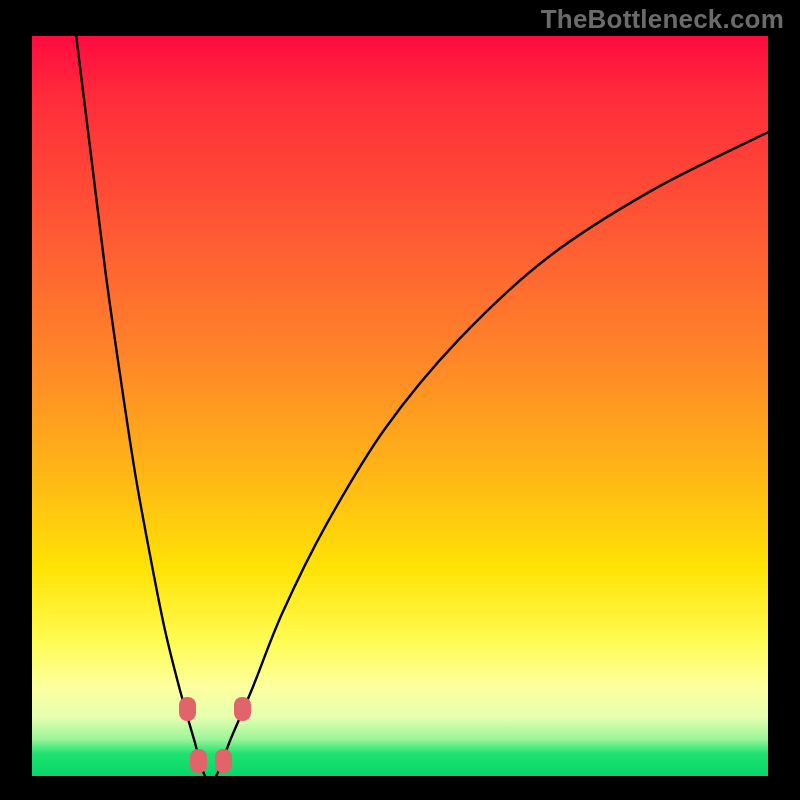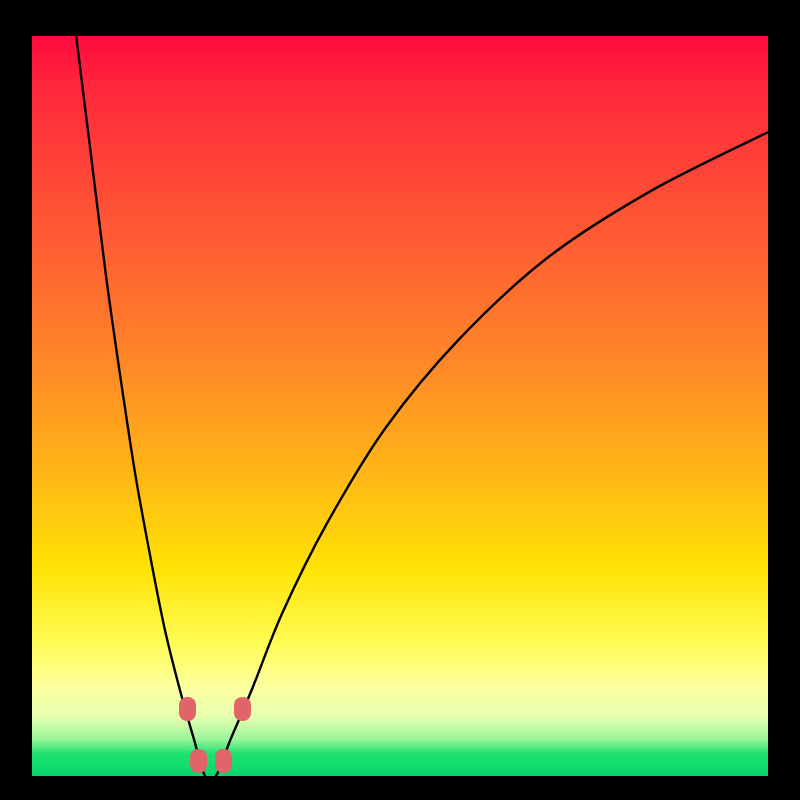--- a/index.html
+++ b/index.html
@@ -71,20 +71,21 @@
     height: 24px;
     background: #e0646a;
     border-radius: 8px;
   }
 </style>
 </head>
 <body>
 
 <div class="frame">
 
+  <div class="watermark">TheBottleneck.com</div>
 
   <div class="plot">
     <div class="gradient"></div>
 
     <svg class="curve" viewBox="0 0 736 740" preserveAspectRatio="none">
       <path id="curve-path" fill="none" stroke="#000" stroke-width="2.4" stroke-linecap="round" d="M 44.2 0.0 C 46.6 19.7, 54.0 78.9, 58.9 118.4 C 63.8 157.9, 68.7 199.8, 73.6 236.8 C 78.5 273.8, 83.4 307.1, 88.3 340.4 C 93.2 373.7, 98.1 407.0, 103.0 436.6 C 107.9 466.2, 112.9 492.1, 117.8 518.0 C 122.7 543.9, 127.6 569.8, 132.5 592.0 C 137.4 614.2, 142.3 632.7, 147.2 651.2 C 152.1 669.7, 157.6 688.2, 161.9 703.0 C 166.2 717.8, 169.3 733.8, 173.0 740.0 C 176.6 746.2, 179.7 746.2, 184.0 740.0 C 188.3 733.8, 192.6 717.8, 198.7 703.0 C 204.9 688.2, 212.2 672.2, 220.8 651.2 C 229.4 630.2, 238.0 604.3, 250.2 577.2 C 262.5 550.1, 277.2 519.2, 294.4 488.4 C 311.6 457.6, 331.2 423.0, 353.3 392.2 C 375.4 361.4, 399.9 331.8, 426.9 303.4 C 453.9 275.0, 483.3 246.7, 515.2 222.0 C 547.1 197.3, 581.4 176.4, 618.2 155.4 C 655.0 134.4, 716.4 106.1, 736.0 96.2"></path>
     </svg>
 
     <div id="markers">
         <div class="dot" style="left: 146.56px; top: 661.4px; background: rgb(224, 100, 106);"></div>

